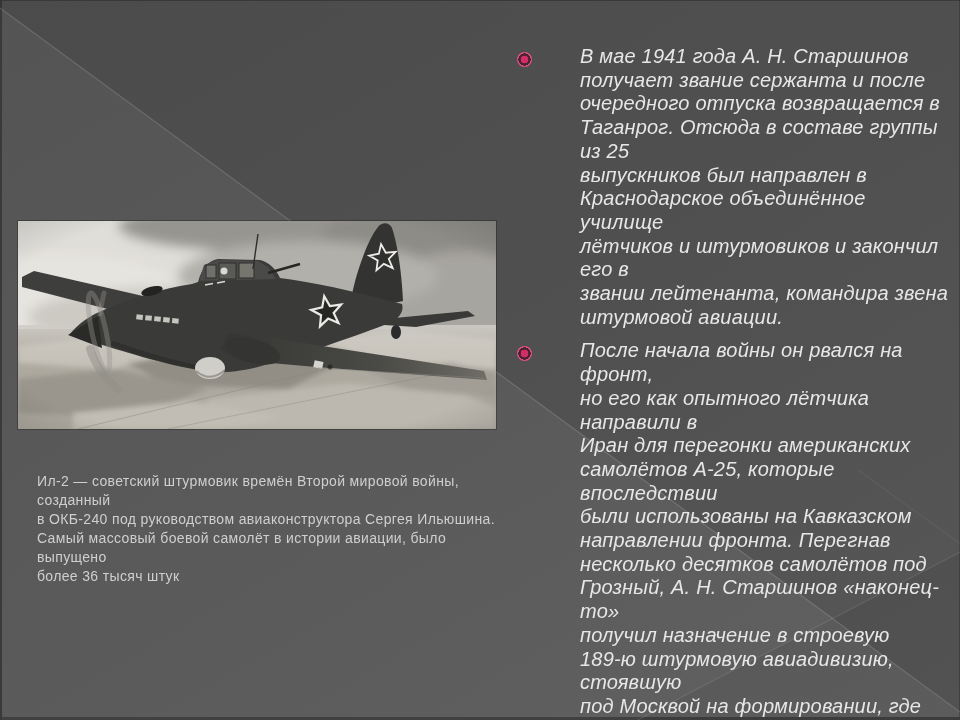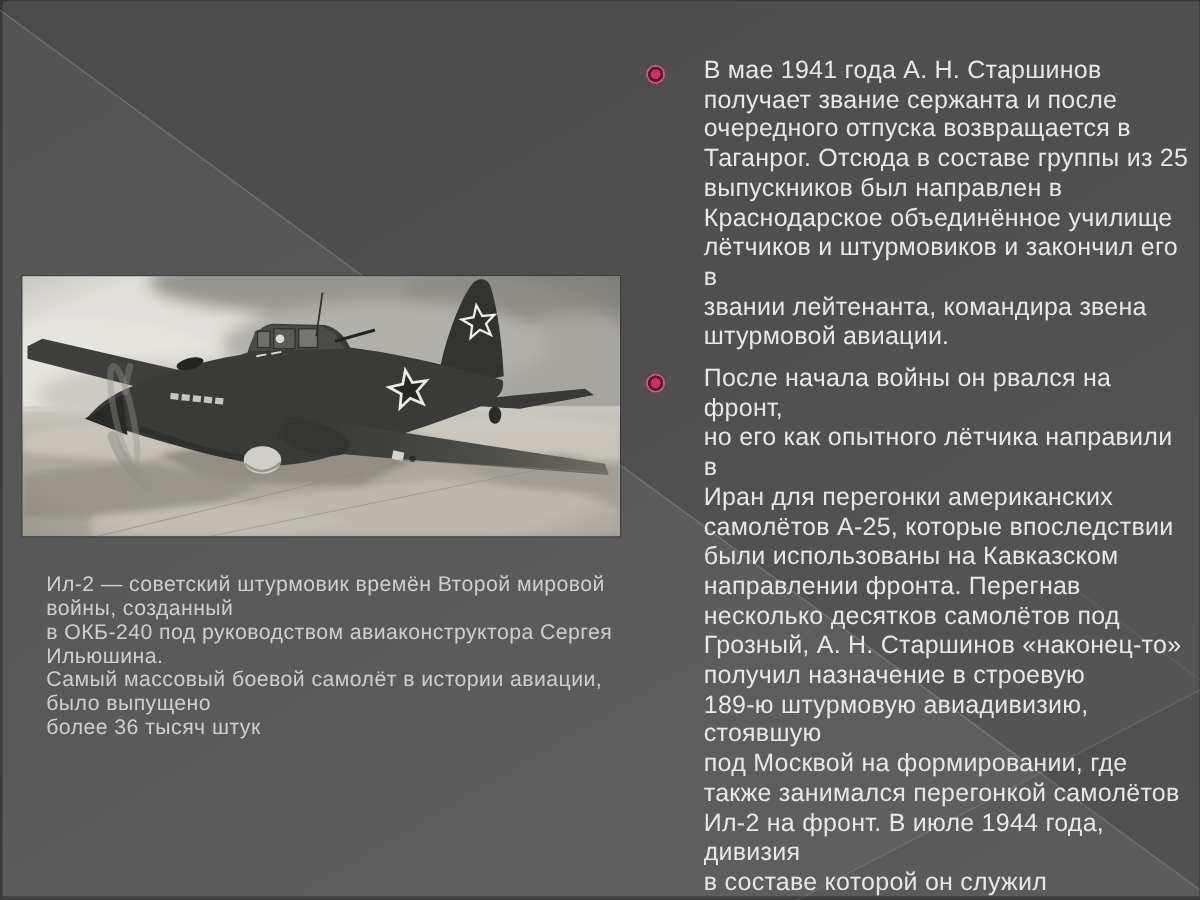--- a/index.html
+++ b/index.html
@@ -10,35 +10,35 @@
     box-shadow:inset 2px 0 0 #3a3a3a, inset 0 -3px 0 #404040,
                inset 0 1px 0 rgba(0,0,0,0.25), inset -1px 0 0 rgba(0,0,0,0.2);
   }
   .facets{position:absolute;left:0;top:0;width:960px;height:720px;}
   .photo{
     position:absolute;left:18px;top:221px;width:478px;height:208px;
     outline:1px solid rgba(0,0,0,0.25);
   }
   .photo svg{display:block;width:478px;height:208px;}
   .caption{
-    position:absolute;left:37px;top:458px;width:462px;
-    font-size:17px;line-height:19px;letter-spacing:0.35px;
+    position:absolute;left:37px;top:472px;width:462px;
+    font-size:14px;line-height:19px;letter-spacing:0.35px;
     color:#cfcfcf;white-space:pre-line;
   }
   .content{position:absolute;left:517px;top:45px;width:436px;}
   .bullet-item{display:flex;align-items:flex-start;}
   .bullet-item + .bullet-item{margin-top:10px;}
   .bullet-marker{
     flex:none;width:15px;height:15px;border-radius:50%;
     margin:7px 31px 0 0;
     background:radial-gradient(circle,#cf2f66 0 36%, #4a2433 38% 57%, #e44f82 59% 100%);
   }
   .bullet-text{
-    font-size:20px;line-height:23.7px;
-    letter-spacing:0.2px;color:#e7e7e7;white-space:pre-line;
+    font-style:italic;font-size:20px;line-height:23.7px;
+    letter-spacing:0.2px;color:#e7e7e7;white-space:pre-line;margin-left:17px;
   }
 </style>
 </head>
 <body>
 
 <div class="slide">
 
   <svg class="facets" viewBox="0 0 960 720" aria-hidden="true">
     <polygon points="0,8 960,712 960,0 0,0" fill="rgba(0,0,0,0.10)"></polygon>
     <line x1="0" y1="8" x2="960" y2="712" stroke="rgba(255,255,255,0.15)" stroke-width="1.2"></line>

